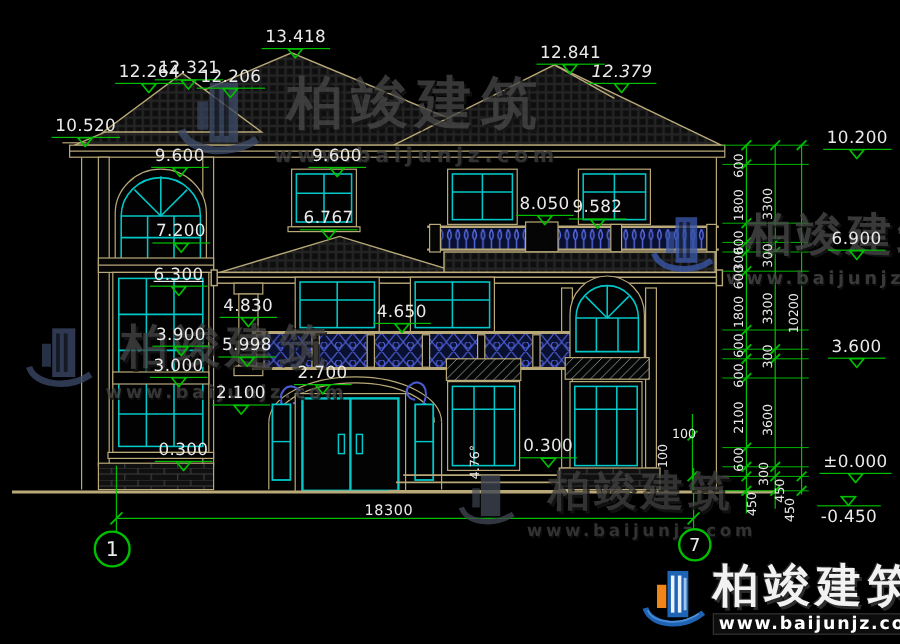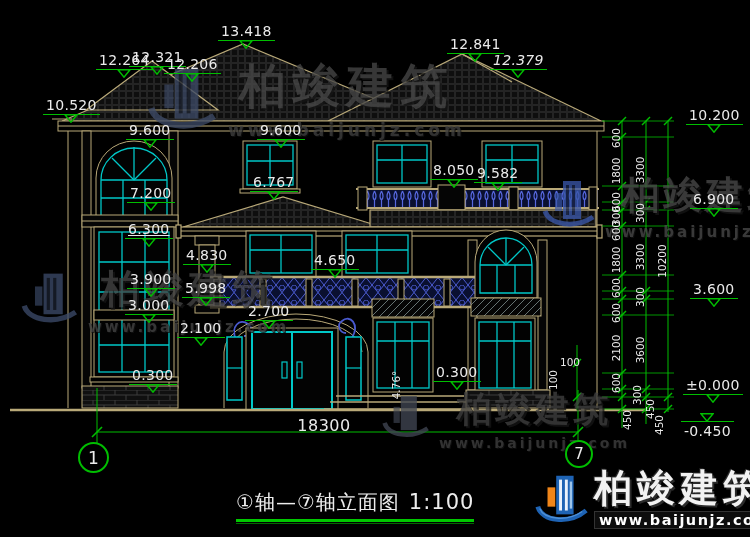--- a/index.html
+++ b/index.html
@@ -36,21 +36,21 @@
   .ev{display:block;padding:0 3px 2px;border-bottom:1.6px solid #00BE00;letter-spacing:.3px;white-space:nowrap;}
   .etri{display:block;margin:-1px auto 0;}
   .elev.below .ev{border-bottom:none;border-top:1.6px solid #00BE00;padding:2px 3px 0;}
   .elev.below .etri{margin:0 auto -1px;}
 
   .cdim{position:absolute;color:#E9E9E9;font-size:10.5px;white-space:nowrap;
         transform:translate(-50%,-50%) rotate(-90deg);z-index:3;}
   .cdim.h{transform:translate(-50%,-50%);}
 
   #overall-dim{position:absolute;left:324px;top:425px;transform:translate(-50%,-50%);
-        color:#EAEAEA;font-size:16px;z-index:3;letter-spacing:.5px;}
+        color:#EAEAEA;font-size:12px;z-index:3;letter-spacing:.5px;}
 
   .bubble{position:absolute;border:2px solid #00BE00;border-radius:50%;color:#ECECEC;
         display:flex;align-items:center;justify-content:center;background:#000;z-index:3;}
   #axis-left{left:78px;top:442px;width:27px;height:27px;font-size:17px;}
   #axis-right{left:565px;top:440px;width:24px;height:24px;font-size:15px;}
 
   #titlebar{position:absolute;left:236px;top:489px;z-index:4;color:#EDEDED;}
   #titlebar .trow{font-size:20px;letter-spacing:1px;white-space:nowrap;}
   #titlebar .tscale{margin-left:9px;font-size:21px;}
   #titlebar .u1{margin-top:3px;height:3px;background:#00C800;}
@@ -592,23 +592,20 @@
   <div id="overall-dim">18300</div>
 
   <div class="bubble" id="axis-left">
     <span>1</span>
   </div>
   <div class="bubble" id="axis-right">
     <span>7</span>
   </div>
 
   <div id="titlebar">
-    <div class="trow">
-      <span>①轴—⑦轴立面图</span><span class="tscale">1:100</span>
-    </div>
     <div class="u1"></div>
     <div class="u2"></div>
   </div>
 
   <div id="footer-logo">
     <svg width="56" height="58" viewBox="0 0 58 60">
       <path d="M4,40 C8,55 36,59 54,44" stroke="#1E63B4" stroke-width="5" fill="none"></path>
       <path d="M6,42 C10,53 34,56 50,45" stroke="#4D8FD6" stroke-width="1.5" fill="none"></path>
       <rect x="23" y="8" width="18" height="40" fill="#1E63B4"></rect>
       <path d="M14,20 h8 v20 h-8 z" fill="#F08519"></path>

